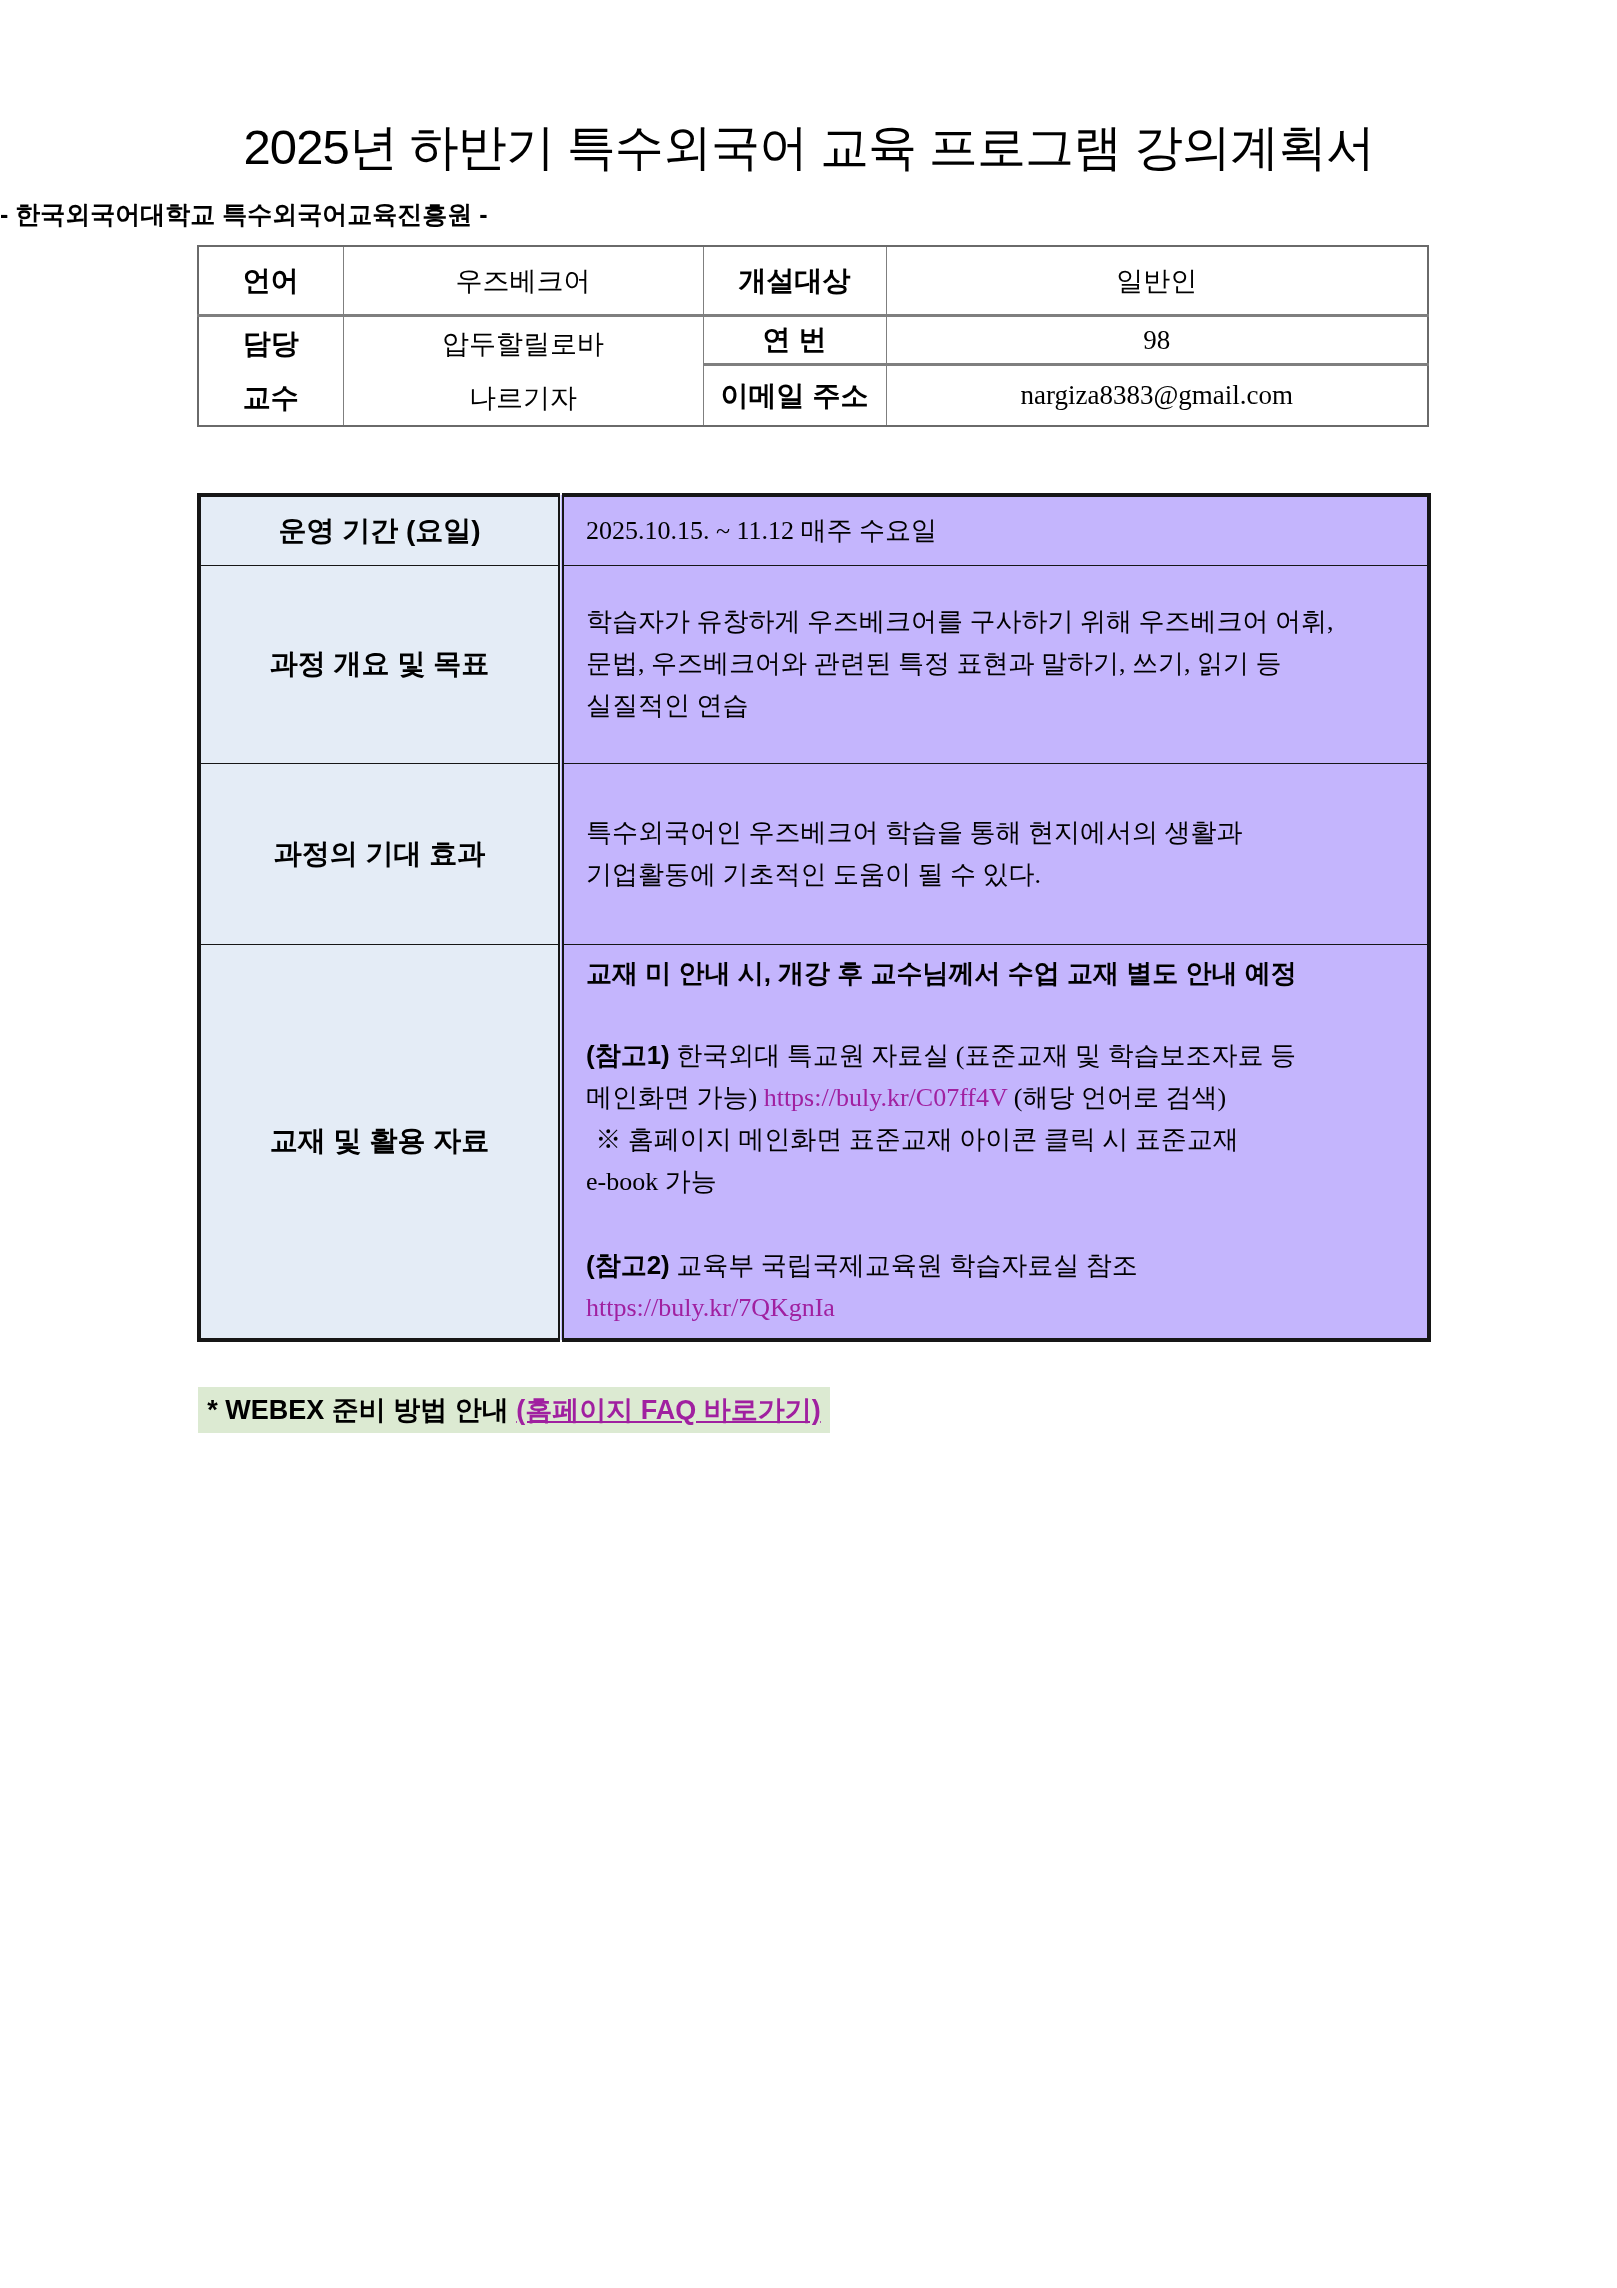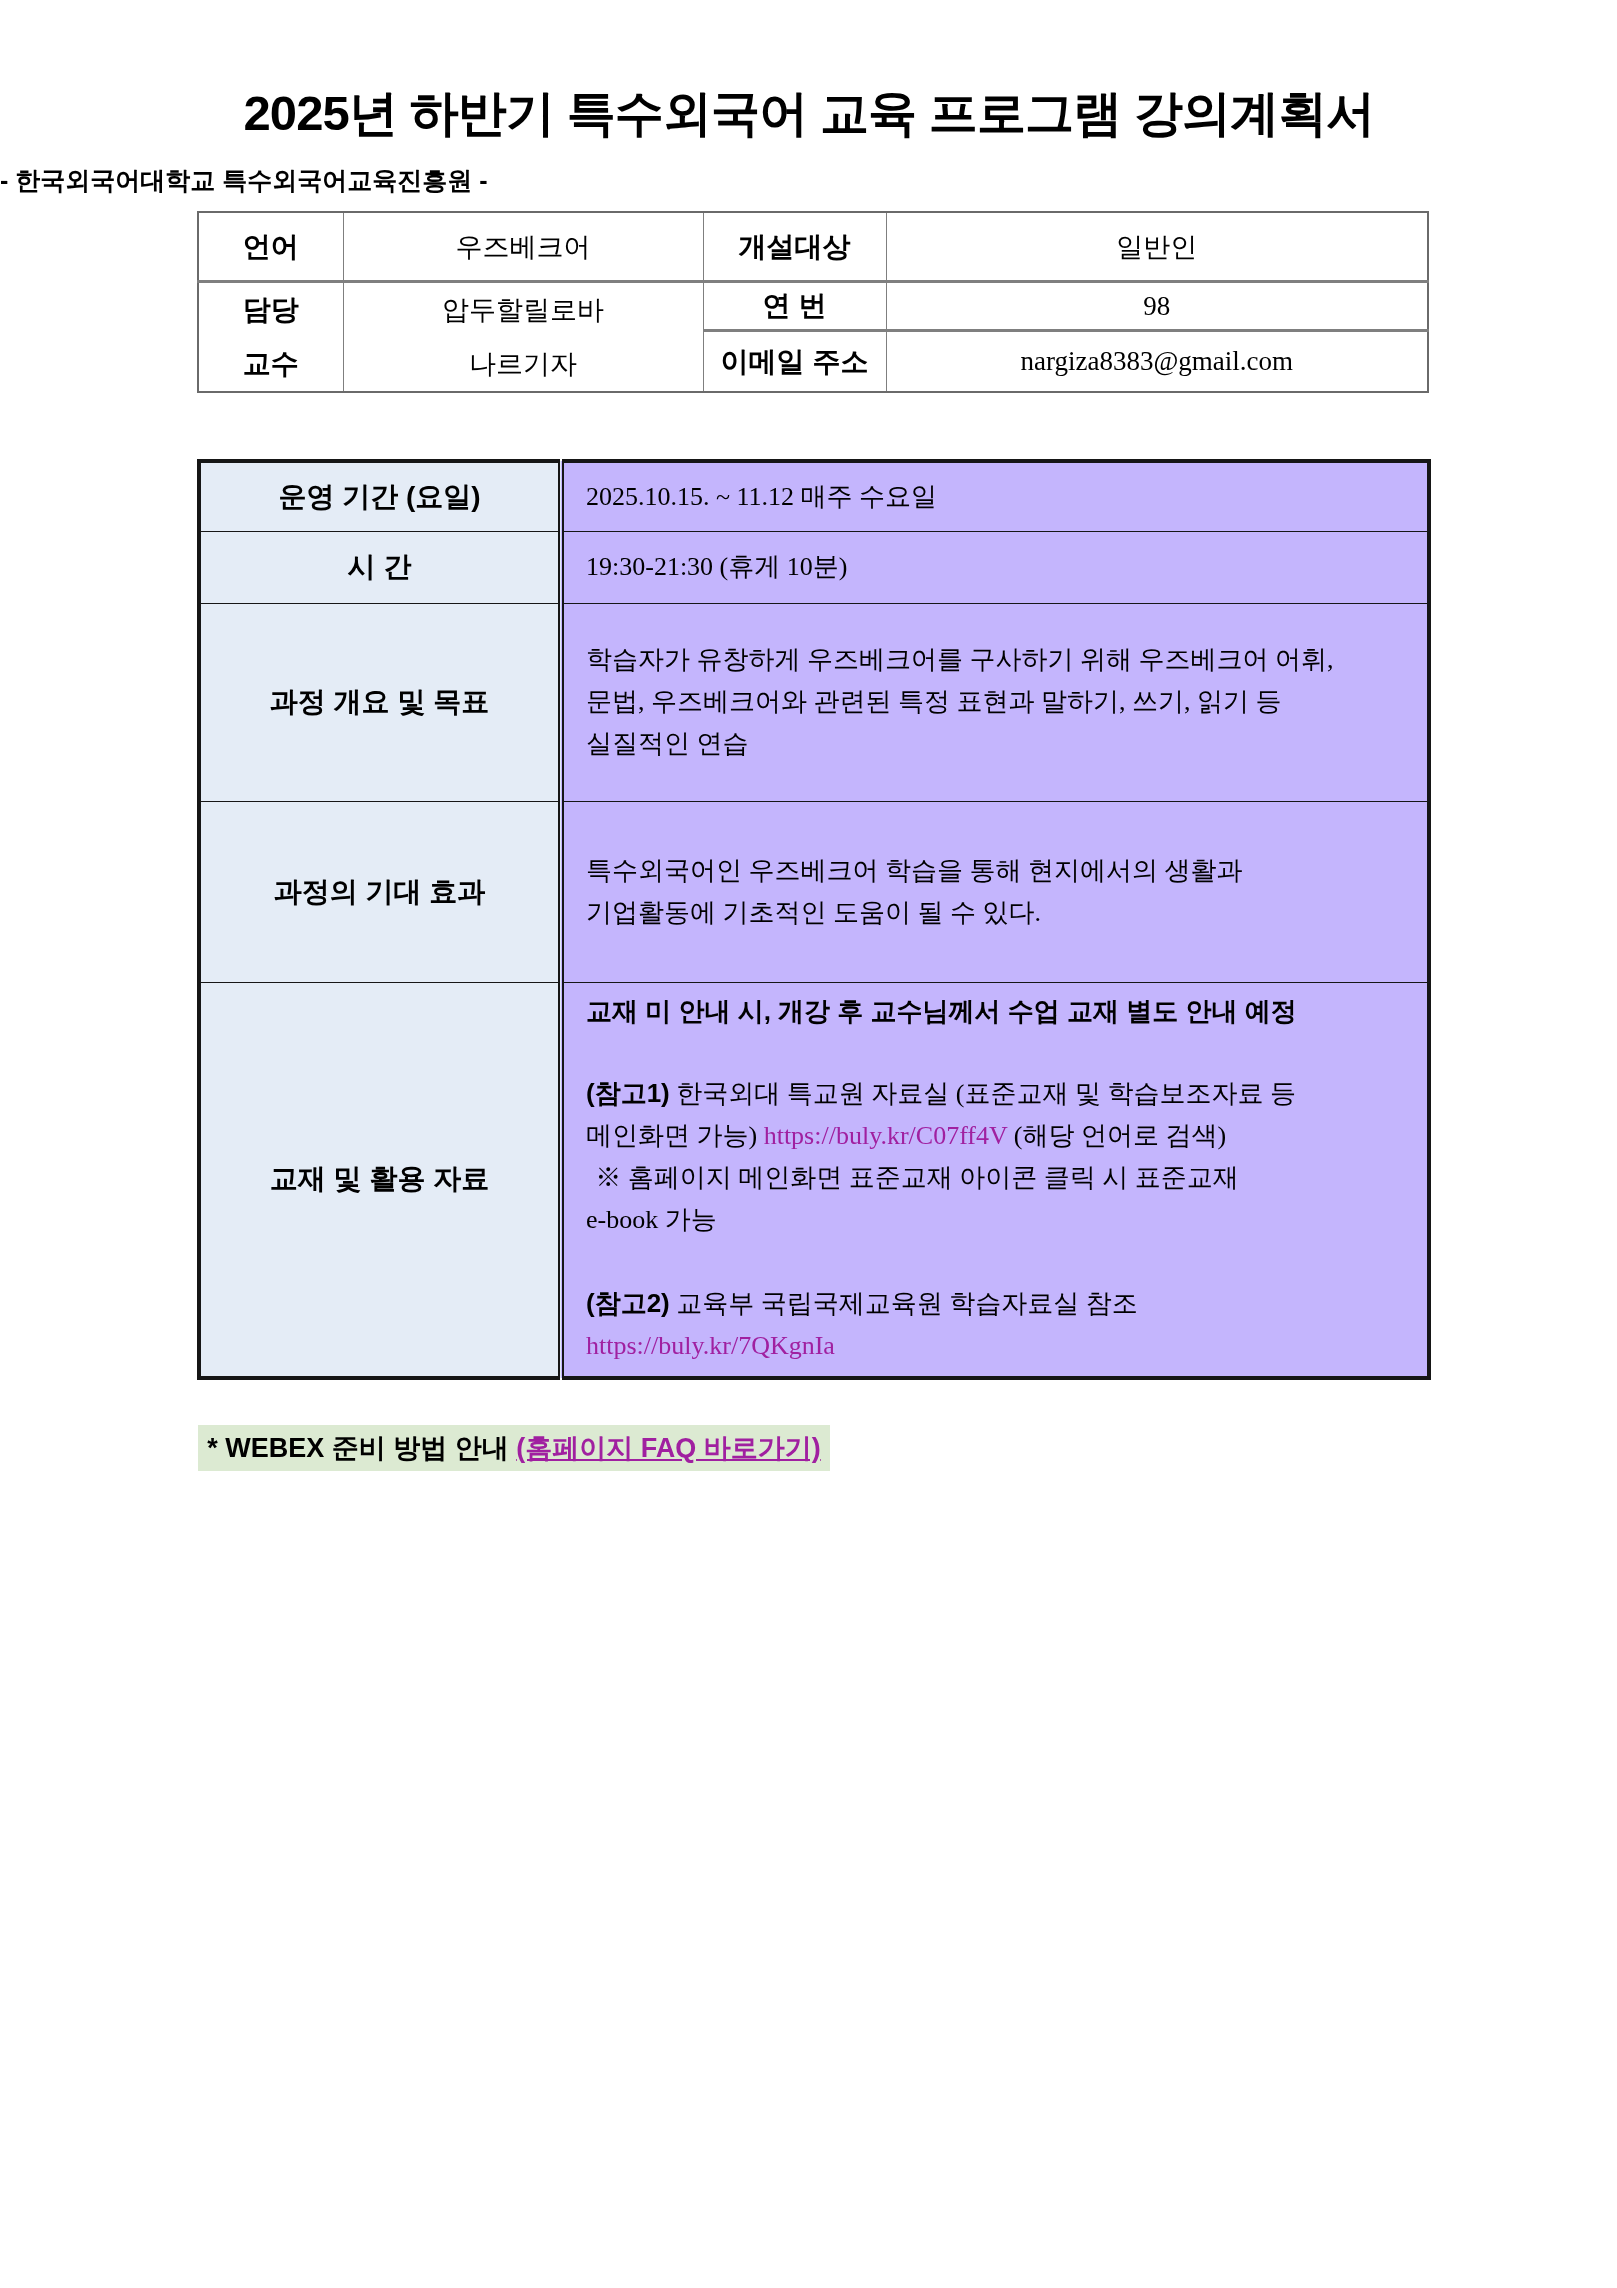--- a/index.html
+++ b/index.html
@@ -13,24 +13,24 @@
     --hl: #dcead2;
   }
   html,body{margin:0;padding:0;background:#e9e9e9;}
   .page{
     width:1618px;height:2289px;background:#ffffff;margin:0 auto;
     overflow:hidden;position:relative;
     font-family: var(--serif);
     color:#000;
   }
   .doc-title{
-    padding-top:84px;
+    padding-top:118px;
     text-align:center;
     font-family:var(--sans);
-    font-weight:700;
+    font-weight:400;
     font-size:49px;
     line-height:59px;
     letter-spacing:-0.9px;
     margin:0;
   }
   .doc-subtitle{
     margin:22px 0 0 0;
     text-align:left;
     font-family:var(--sans);
     font-weight:700;
@@ -137,24 +137,20 @@
   <table class="t2">
     <colgroup>
         <col style="width:362px">
         <col style="width:868px">
       </colgroup>
     <tbody>
         <tr class="row-period">
       <th>운영 기간 (요일)</th>
       <td>2025.10.15. ~ 11.12 매주 수요일</td>
     </tr>
-    <tr class="row-time">
-      <th>시 간</th>
-      <td>19:30-21:30 (휴게 10분)</td>
-    </tr>
     <tr class="row-overview">
       <th>과정 개요 및 목표</th>
       <td class="pre">학습자가 유창하게 우즈베크어를 구사하기 위해 우즈베크어 어휘,
 문법, 우즈베크어와 관련된 특정 표현과 말하기, 쓰기, 읽기 등
 실질적인 연습</td>
     </tr>
     <tr class="row-effect">
       <th>과정의 기대 효과</th>
       <td class="pre">특수외국어인 우즈베크어 학습을 통해 현지에서의 생활과
 기업활동에 기초적인 도움이 될 수 있다.</td>

